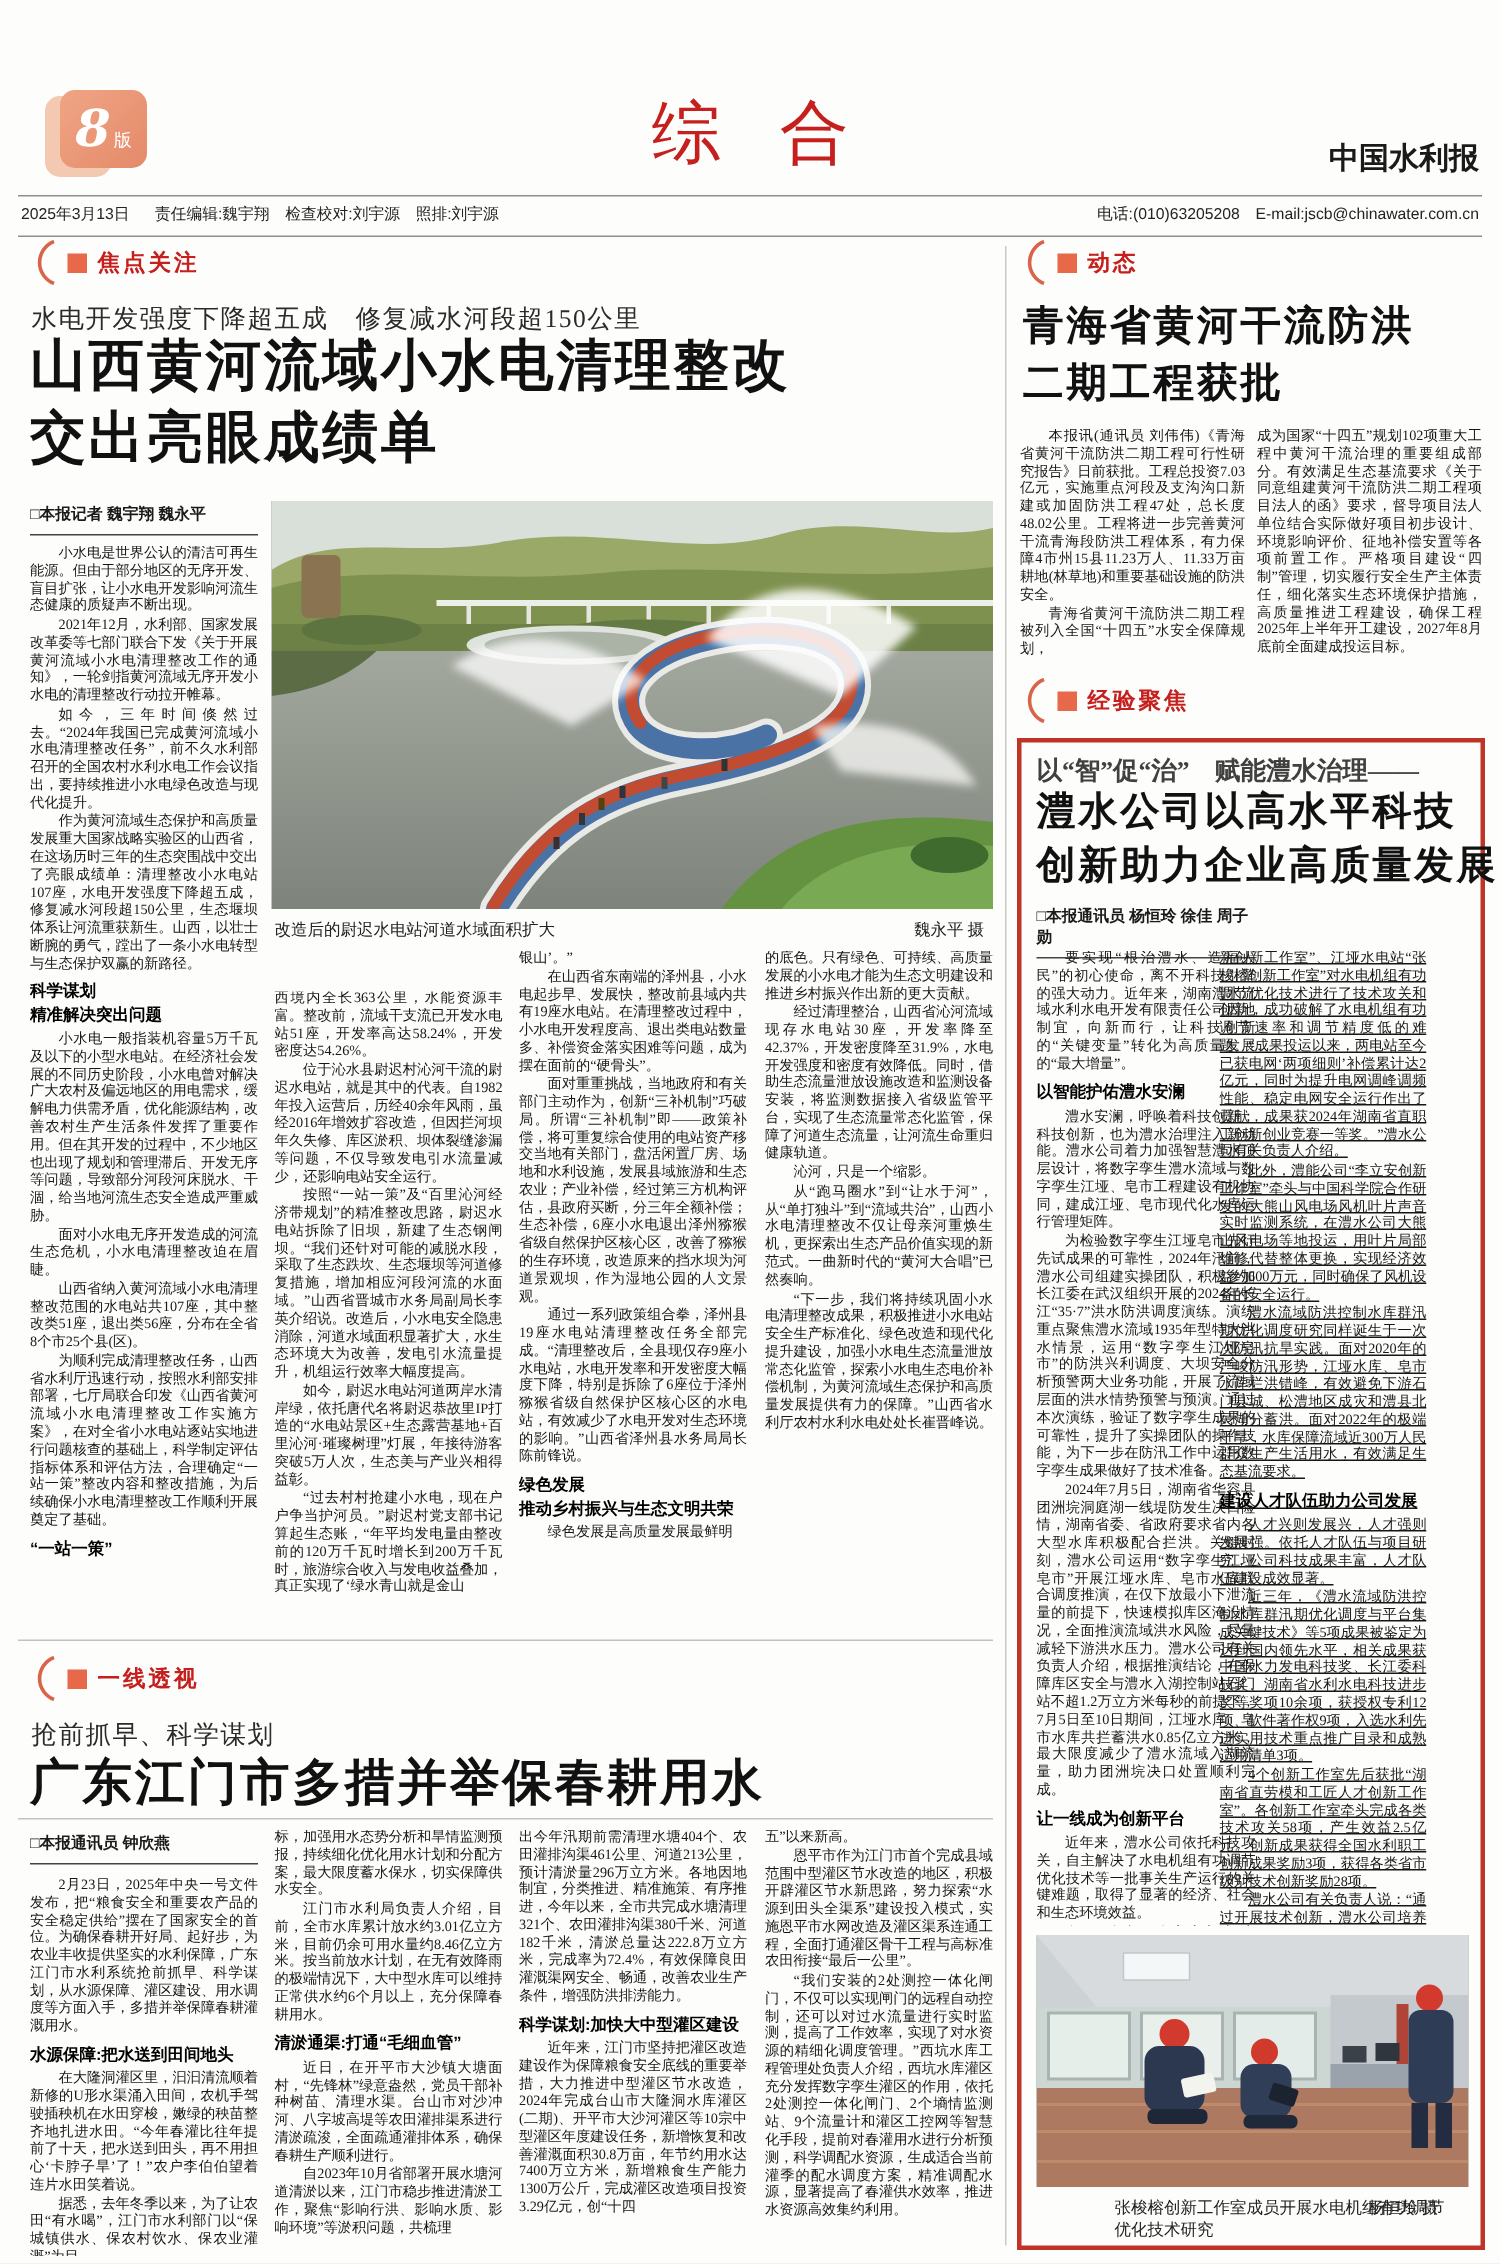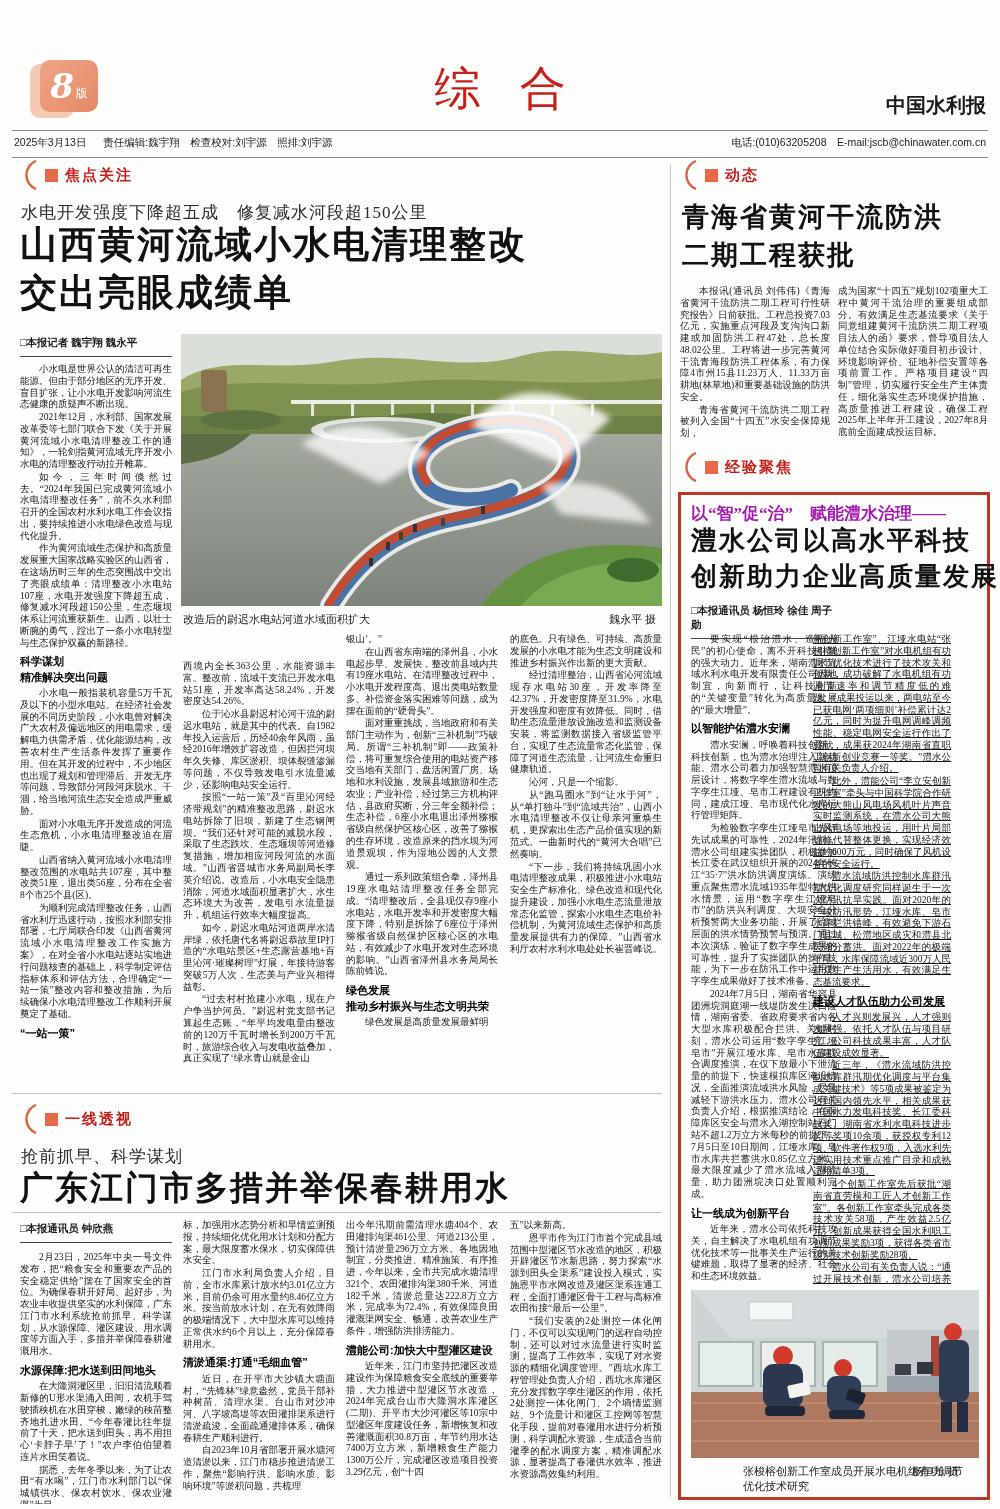--- a/index.html
+++ b/index.html
@@ -37,21 +37,21 @@
   .subhead{font-family:"Liberation Sans",sans-serif;font-size:11px;line-height:1.4;margin:5px 0 3px 0;
            white-space:pre-line;color:#000;}
   .byline{font-family:"Liberation Sans",sans-serif;font-weight:bold;font-size:10.5px;
           border-bottom:1px solid #444;padding-bottom:6px;}
   .caption{font-size:11px;color:#222;}
   .credit{font-size:11px;color:#222;}
   .vrule{width:1px;background:#c9c9c9;}
   .hrule-lite{height:1px;background:#c2c2c2;}
   
   .redbox{border:3px solid #c03428;background:#fdfdfb;}
-  .boxkicker{font-size:17px;font-weight:600;color:#a21caf;}
+  .boxkicker{font-size:17px;font-weight:600;color:#404040;}
   
   .photoframe{overflow:hidden;background:#9aa097;}
   .photoframe svg{display:block;}
 </style>
 </head>
 <body>
 
 <div class="page">
 
   <div class="abs badge-back"></div>
@@ -194,21 +194,21 @@
     </div>
   <div class="abs col" style="left:183px;top:1220px;width:152px;height:284px;">
       <p class="body-p cont">标，加强用水态势分析和旱情监测预报，持续细化优化用水计划和分配方案，最大限度蓄水保水，切实保障供水安全。</p>
       <p class="body-p">江门市水利局负责人介绍，目前，全市水库累计放水约3.01亿立方米，目前仍余可用水量约8.46亿立方米。按当前放水计划，在无有效降雨的极端情况下，大中型水库可以维持正常供水约6个月以上，充分保障春耕用水。</p>
       <h4 class="subhead">清淤通渠:打通“毛细血管”</h4>
       <p class="body-p">近日，在开平市大沙镇大塘面村，“先锋林”绿意盎然，党员干部补种树苗、清理水渠。台山市对沙冲河、八字坡高堤等农田灌排渠系进行清淤疏浚，全面疏通灌排体系，确保春耕生产顺利进行。</p>
       <p class="body-p">自2023年10月省部署开展水塘河道清淤以来，江门市稳步推进清淤工作，聚焦“影响行洪、影响水质、影响环境”等淤积问题，共梳理</p>
     </div>
   <div class="abs col" style="left:346px;top:1220px;width:152px;height:284px;">
       <p class="body-p cont">出今年汛期前需清理水塘404个、农田灌排沟渠461公里、河道213公里，预计清淤量296万立方米。各地因地制宜，分类推进、精准施策、有序推进，今年以来，全市共完成水塘清理321个、农田灌排沟渠380千米、河道182千米，清淤总量达222.8万立方米，完成率为72.4%，有效保障良田灌溉渠网安全、畅通，改善农业生产条件，增强防洪排涝能力。</p>
-      <h4 class="subhead">澧能公司:加快大中型灌区建设</h4>
+      <h4 class="subhead">科学谋划:加快大中型灌区建设</h4>
       <p class="body-p">近年来，江门市坚持把灌区改造建设作为保障粮食安全底线的重要举措，大力推进中型灌区节水改造，2024年完成台山市大隆洞水库灌区(二期)、开平市大沙河灌区等10宗中型灌区年度建设任务，新增恢复和改善灌溉面积30.8万亩，年节约用水达7400万立方米，新增粮食生产能力1300万公斤，完成灌区改造项目投资3.29亿元，创“十四</p>
     </div>
   <div class="abs col" style="left:510px;top:1220px;width:152px;height:284px;">
       <p class="body-p cont">五”以来新高。</p>
       <p class="body-p">恩平市作为江门市首个完成县域范围中型灌区节水改造的地区，积极开辟灌区节水新思路，努力探索“水源到田头全渠系”建设投入模式，实施恩平市水网改造及灌区渠系连通工程，全面打通灌区骨干工程与高标准农田衔接“最后一公里”。</p>
       <p class="body-p">“我们安装的2处测控一体化闸门，不仅可以实现闸门的远程自动控制，还可以对过水流量进行实时监测，提高了工作效率，实现了对水资源的精细化调度管理。”西坑水库工程管理处负责人介绍，西坑水库灌区充分发挥数字孪生灌区的作用，依托2处测控一体化闸门、2个墒情监测站、9个流量计和灌区工控网等智慧化手段，提前对春灌用水进行分析预测，科学调配水资源，生成适合当前灌季的配水调度方案，精准调配水源，显著提高了春灌供水效率，推进水资源高效集约利用。</p>
     </div>
 
   <div class="abs tag" style="left:680px;top:160px;">
     <svg width="18" height="30" viewBox="0 0 18 30">

